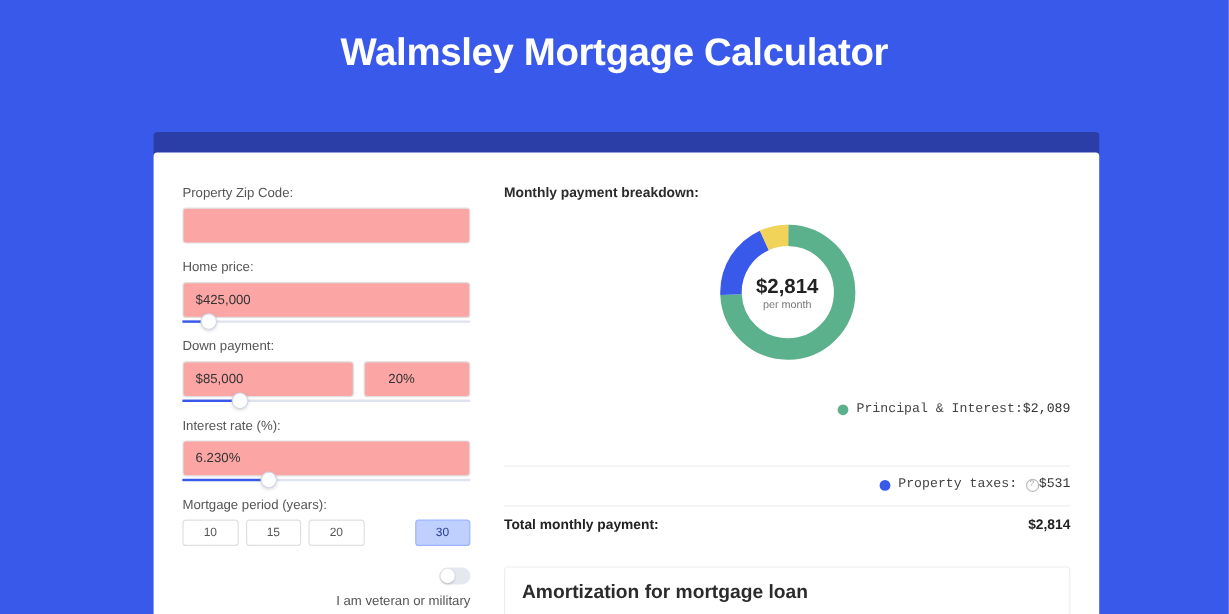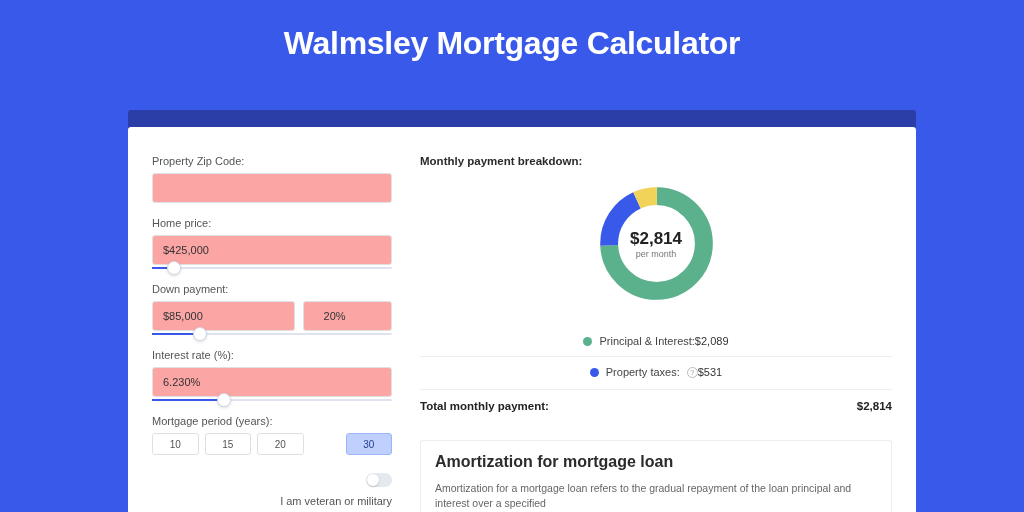--- a/index.html
+++ b/index.html
@@ -149,24 +149,25 @@
       display: flex;
       flex-direction: column;
       align-items: center;
       justify-content: center;
     }
     .donut-amount { font-size: 17px; font-weight: 700; color: #222; }
     .donut-sub { font-size: 9px; color: #777; }
     .break-row {
       display: flex;
       align-items: center;
-      justify-content: center;
+      justify-content: flex-end;
       padding: 9px 0;
       font-size: 11px;
       color: #444;
+      font-family: Liberation Mono, monospace;
     }
     .break-left { display: flex; align-items: center; gap: 7px; }
     .swatch { width: 9px; height: 9px; border-radius: 50%; }
     .sw-green { background: #5bb18b; }
     .sw-blue { background: #3959ea; }
     .sw-yellow { background: #f2d35a; }
     .info-icon {
       width: 11px; height: 11px;
       border: 1px solid #bbb;
       border-radius: 50%;
@@ -197,21 +198,21 @@
       font-size: 16px;
       font-weight: 700;
       color: #2b2b2b;
       margin-bottom: 10px;
     }
     .amort-text {
       font-size: 10.5px;
       color: #666;
       line-height: 1.4;
     }
-    .divider { border-top: 1px solid #eee; }
+    .divider { border-top: 1px solid #eee; margin-top: 32px; }
   </style>
 </head>
 <body>
 
 <h1 class="page-title">Walmsley Mortgage Calculator</h1>
 <div class="header-band"></div>
 
 <div class="panel">
   <div class="left-col">
 

